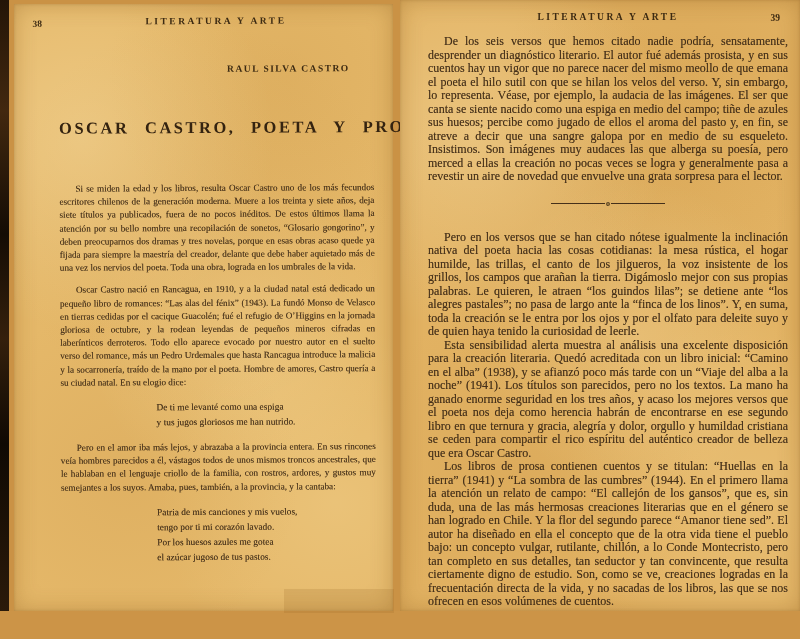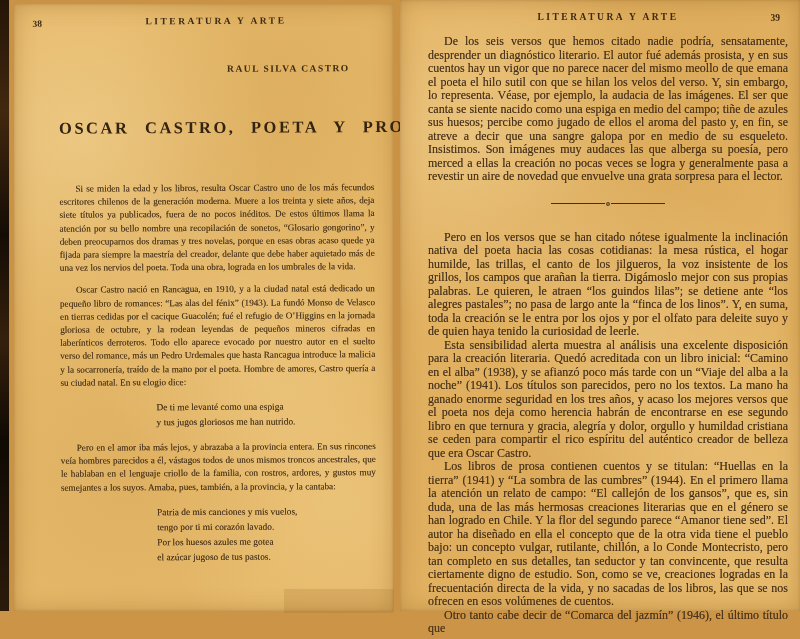--- a/index.html
+++ b/index.html
@@ -112,15 +112,14 @@
     <div class="running-head">LITERATURA Y ARTE</div>
     <p class="body-text" style="margin-top:13px">De los seis versos que hemos citado nadie podría, sensatamente, desprender un diagnóstico literario. El autor fué además prosista, y en sus cuentos hay un vigor que no parece nacer del mismo meollo de que emana el poeta el hilo sutil con que se hilan los velos del verso. Y, sin embargo, lo representa. Véase, por ejemplo, la audacia de las imágenes. El ser que canta se siente nacido como una espiga en medio del campo; tiñe de azules sus huesos; percibe como jugado de ellos el aroma del pasto y, en fin, se atreve a decir que una sangre galopa por en medio de su esqueleto. Insistimos. Son imágenes muy audaces las que alberga su poesía, pero merced a ellas la creación no pocas veces se logra y generalmente pasa a revestir un aire de novedad que envuelve una grata sorpresa para el lector.</p>
     <div class="divider">
       <span class="line"></span>
       <span class="knot">o</span>
       <span class="line"></span>
     </div>
     <p class="body-text">Pero en los versos que se han citado nótese igualmente la inclinación nativa del poeta hacia las cosas cotidianas: la mesa rústica, el hogar humilde, las trillas, el canto de los jilgueros, la voz insistente de los grillos, los campos que arañan la tierra. Digámoslo mejor con sus propias palabras. Le quieren, le atraen “los guindos lilas”; se detiene ante “los alegres pastales”; no pasa de largo ante la “finca de los linos”. Y, en suma, toda la creación se le entra por los ojos y por el olfato para deleite suyo y de quien haya tenido la curiosidad de leerle.</p>
     <p class="body-text">Esta sensibilidad alerta muestra al análisis una excelente disposición para la creación literaria. Quedó acreditada con un libro inicial: “Camino en el alba” (1938), y se afianzó poco más tarde con un “Viaje del alba a la noche” (1941). Los títulos son parecidos, pero no los textos. La mano ha ganado enorme seguridad en los tres años, y acaso los mejores versos que el poeta nos deja como herencia habrán de encontrarse en ese segundo libro en que ternura y gracia, alegría y dolor, orgullo y humildad cristiana se ceden para compartir el rico espíritu del auténtico creador de belleza que era Oscar Castro.</p>
     <p class="body-text">Los libros de prosa contienen cuentos y se titulan: “Huellas en la tierra” (1941) y “La sombra de las cumbres” (1944). En el primero llama la atención un relato de campo: “El callejón de los gansos”, que es, sin duda, una de las más hermosas creaciones literarias que en el género se han logrado en Chile. Y la flor del segundo parece “Amanor tiene sed”. El autor ha diseñado en ella el concepto que de la otra vida tiene el pueblo bajo: un concepto vulgar, rutilante, chillón, a lo Conde Montecristo, pero tan completo en sus detalles, tan seductor y tan convincente, que resulta ciertamente digno de estudio. Son, como se ve, creaciones logradas en la frecuentación directa de la vida, y no sacadas de los libros, las que se nos ofrecen en esos volúmenes de cuentos.</p>
-    <p class="body-text">Otro tanto cabe decir de “Comarca del jazmín” (1946), el último título que</p>
   </div>
 </div>
 
 </body></html>

